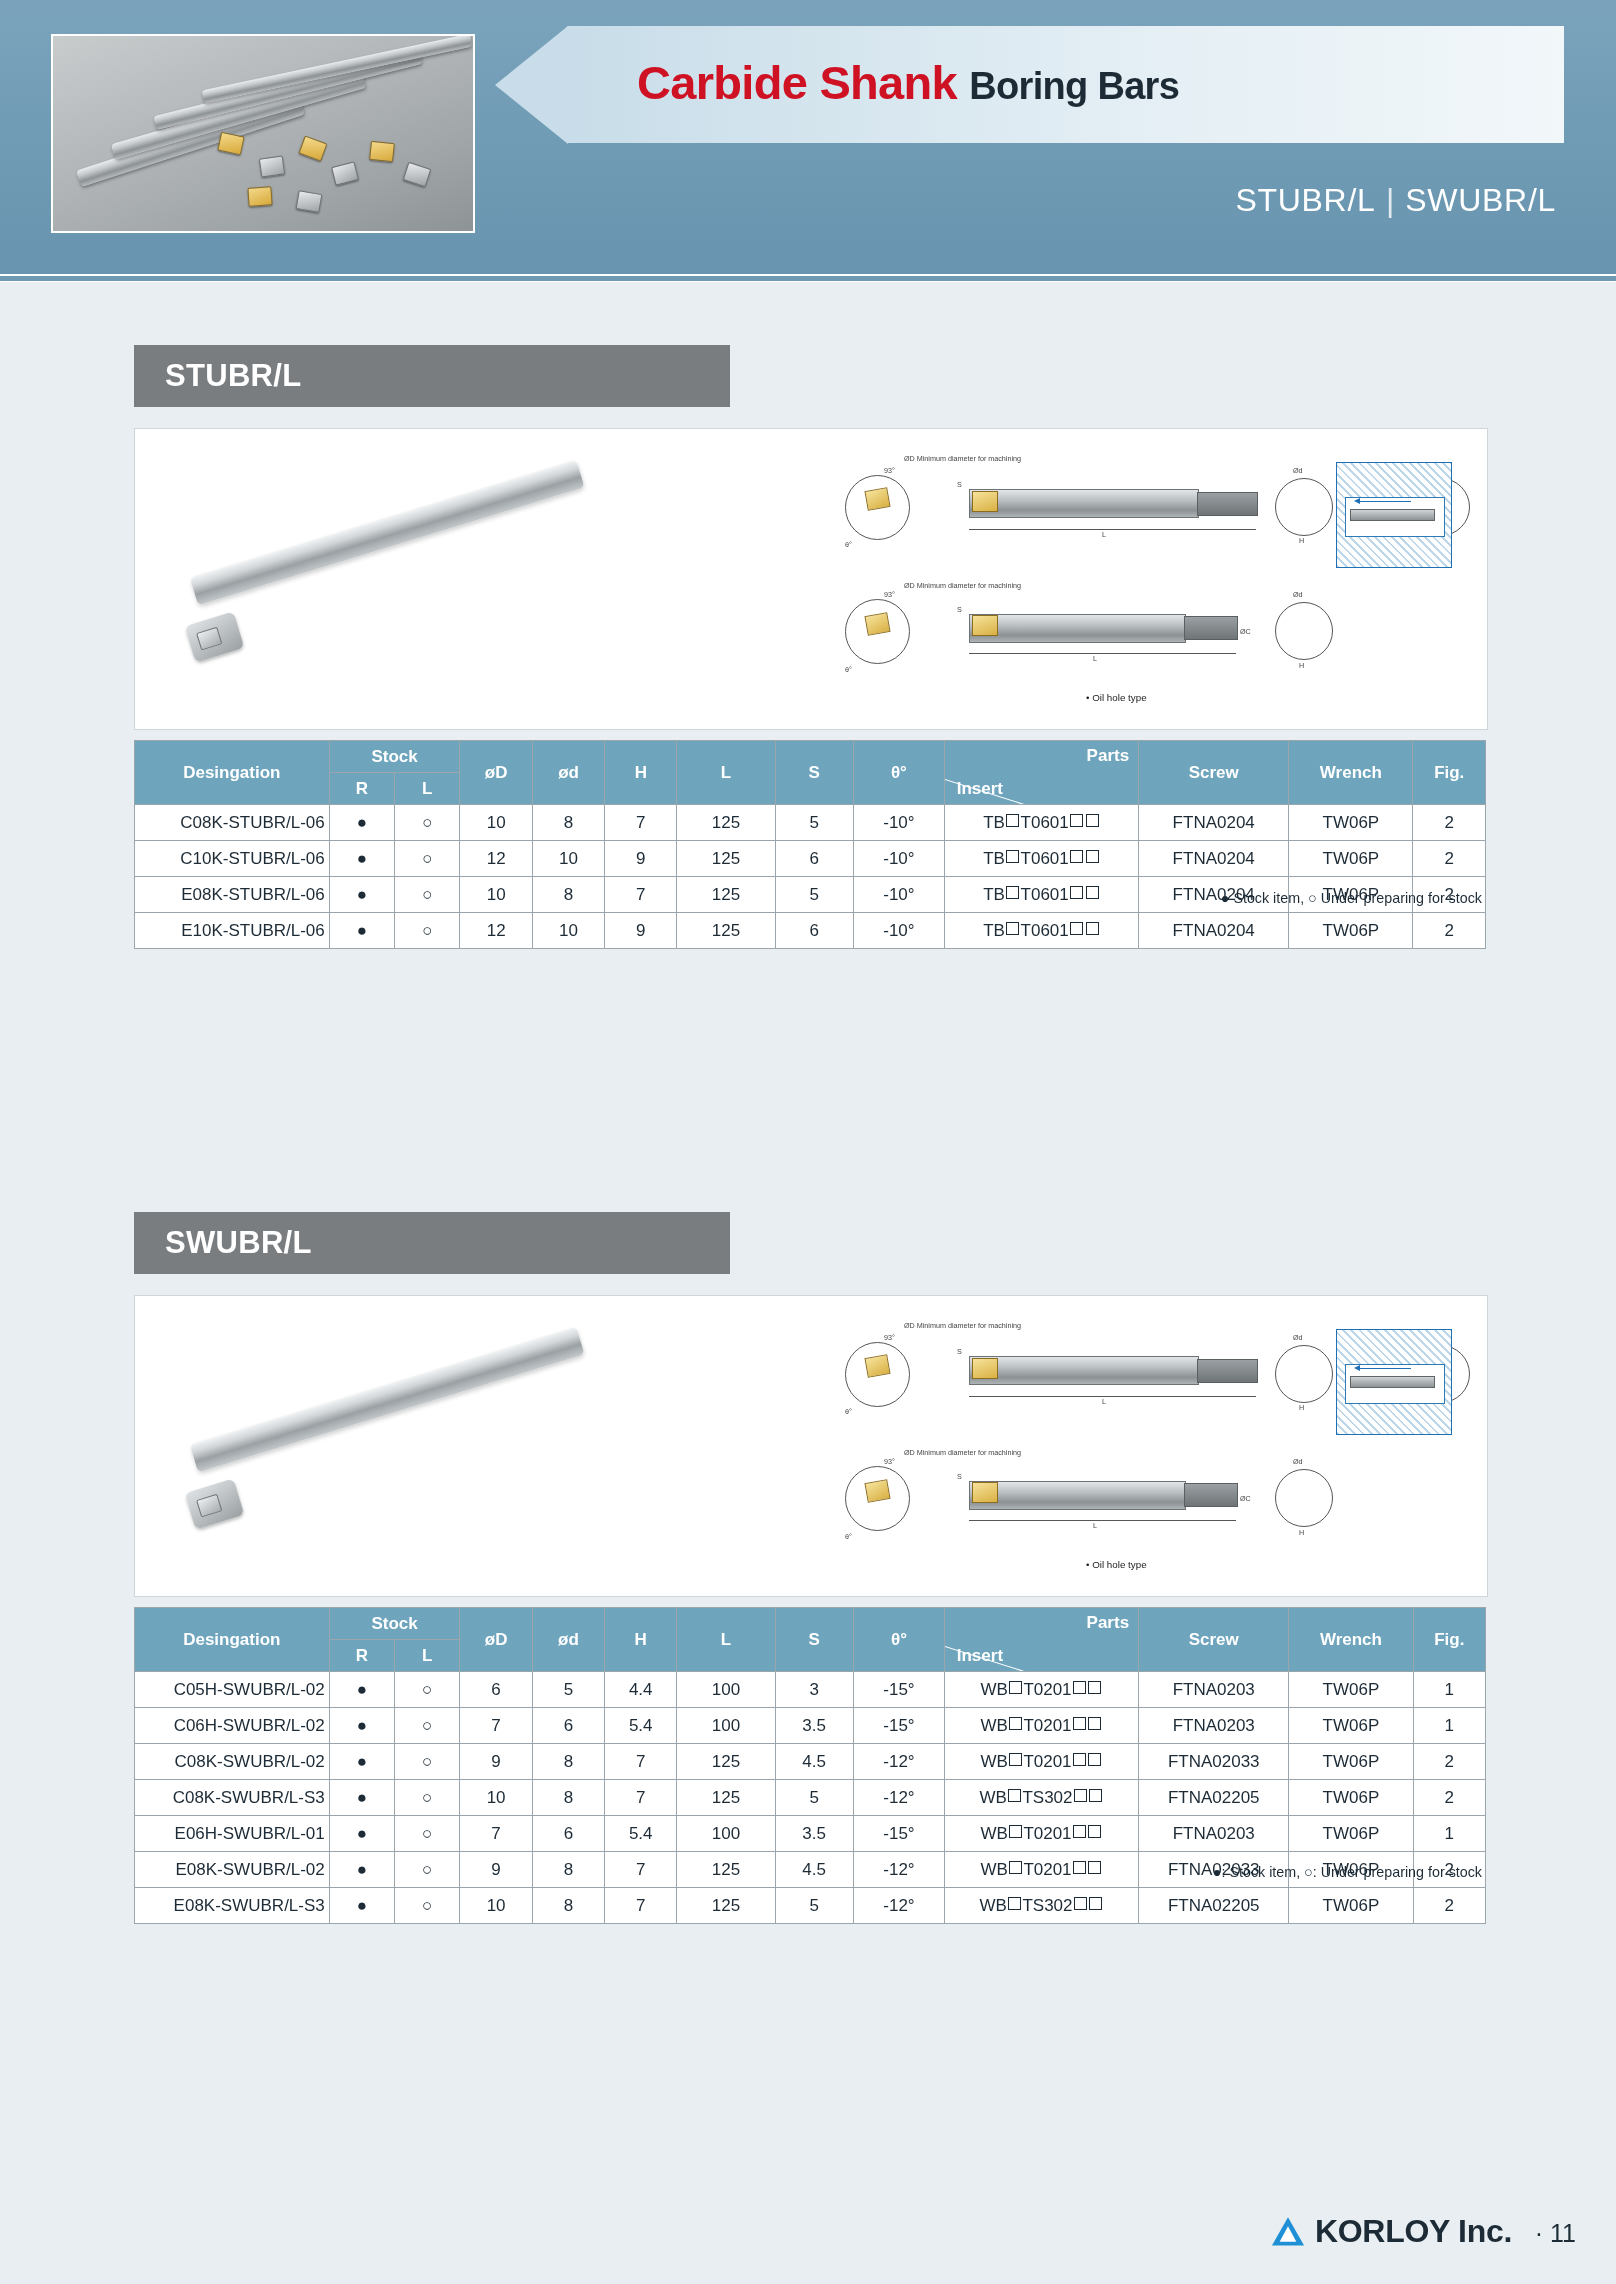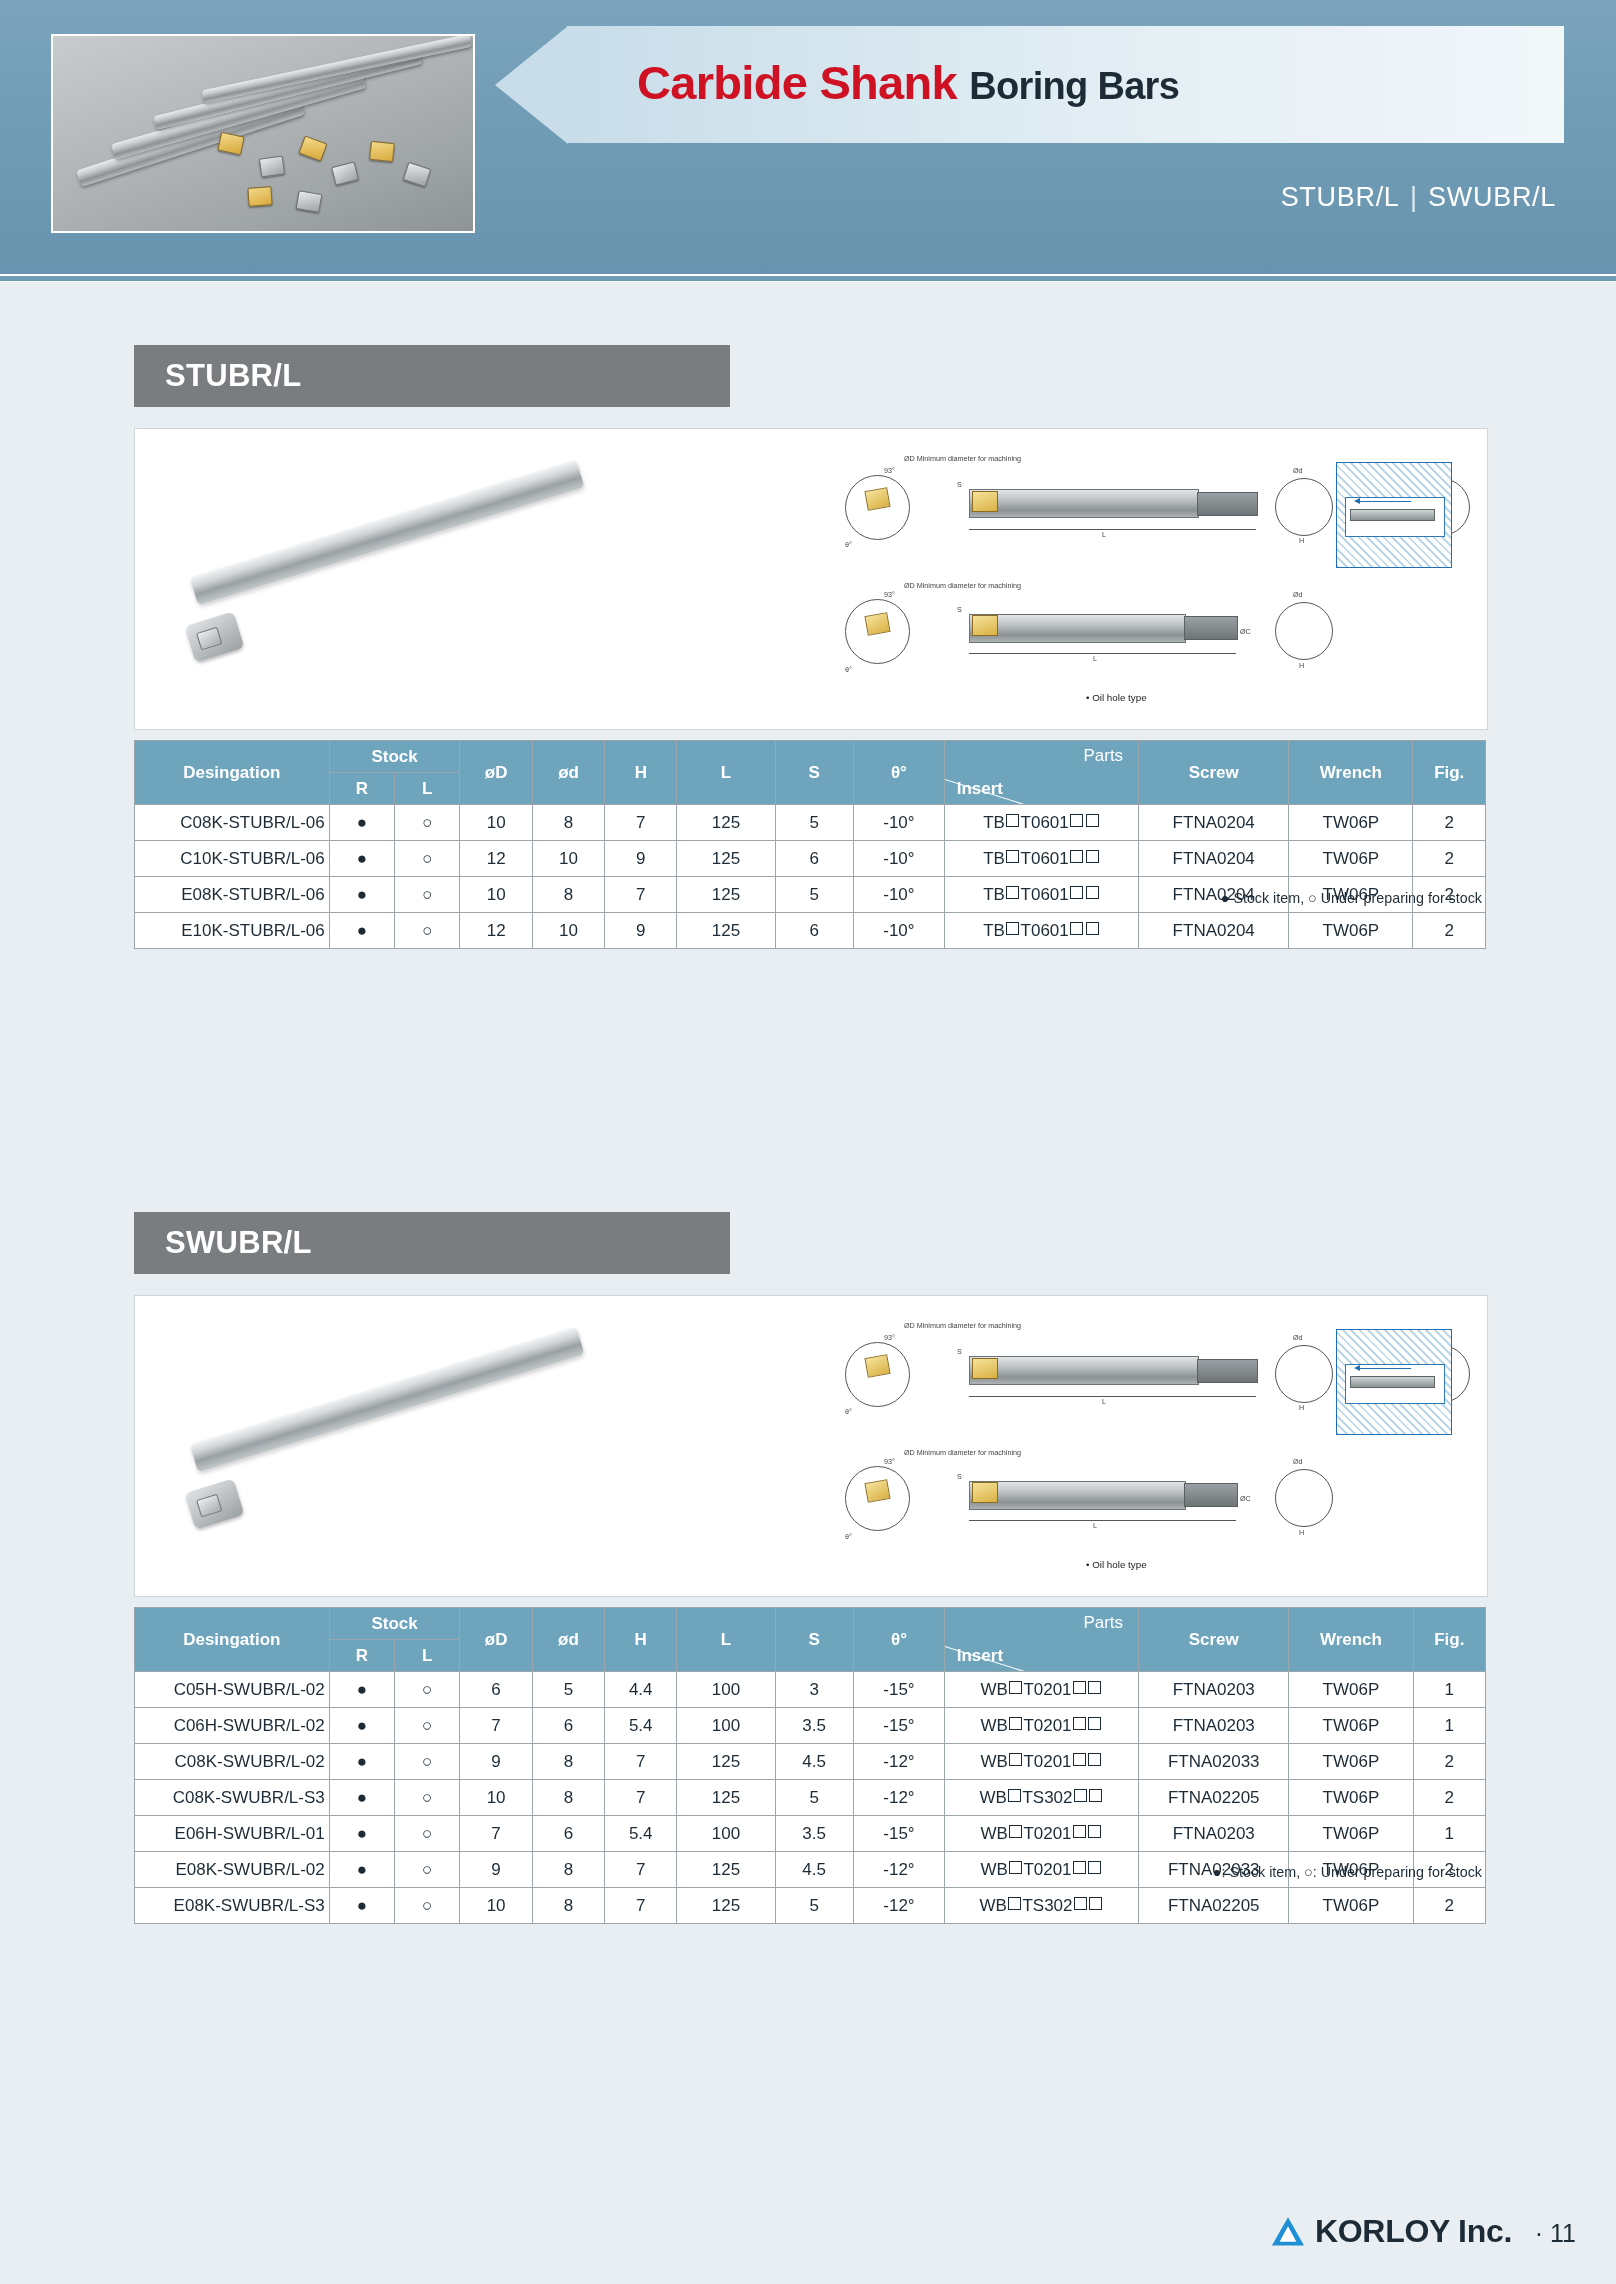--- a/index.html
+++ b/index.html
@@ -94,21 +94,21 @@
     font-weight: bold;
     letter-spacing: -0.7px;
     white-space: nowrap;
   }
   .title-red { color: #cf1124; }
   .title-dark { color: #1d2b36; font-size: 38px; }
 
   .header-codes {
     position: absolute;
     right: 60px; top: 182px;
-    font-size: 27px;
+    font-size: 32px;
     color: #ffffff;
     letter-spacing: 0.7px;
     white-space: nowrap;
   }
   .header-codes .sep { opacity: .8; padding: 0 10.4px; }
 
   .header-rule {
     position: absolute;
     left: 0; top: 276px;
     width: 1616px; height: 5.2px;
@@ -319,22 +319,22 @@
   .parts-cell .diag:before {
     content: "";
     position: absolute;
     left: -10%; top: 50%;
     width: 125%; height: 0.7px;
     background: #ffffff;
     transform: rotate(17.5deg);
     transform-origin: left center;
   }
   .parts-cell .p-top {
-    position: absolute; right: 15px; top: 5.2px;
-    font-weight: normal;
+    position: absolute; right: 9px; top: 5.2px;
+    font-weight: bold;
   }
   .parts-cell .p-bot {
     position: absolute; left: 11.7px; bottom: 5.2px;
     font-weight: bold;
   }
   .sq {
     display: inline-block;
     width: 11px; height: 11px;
     border: 1px solid #1d2b36;
     margin: 0 1.3px;

